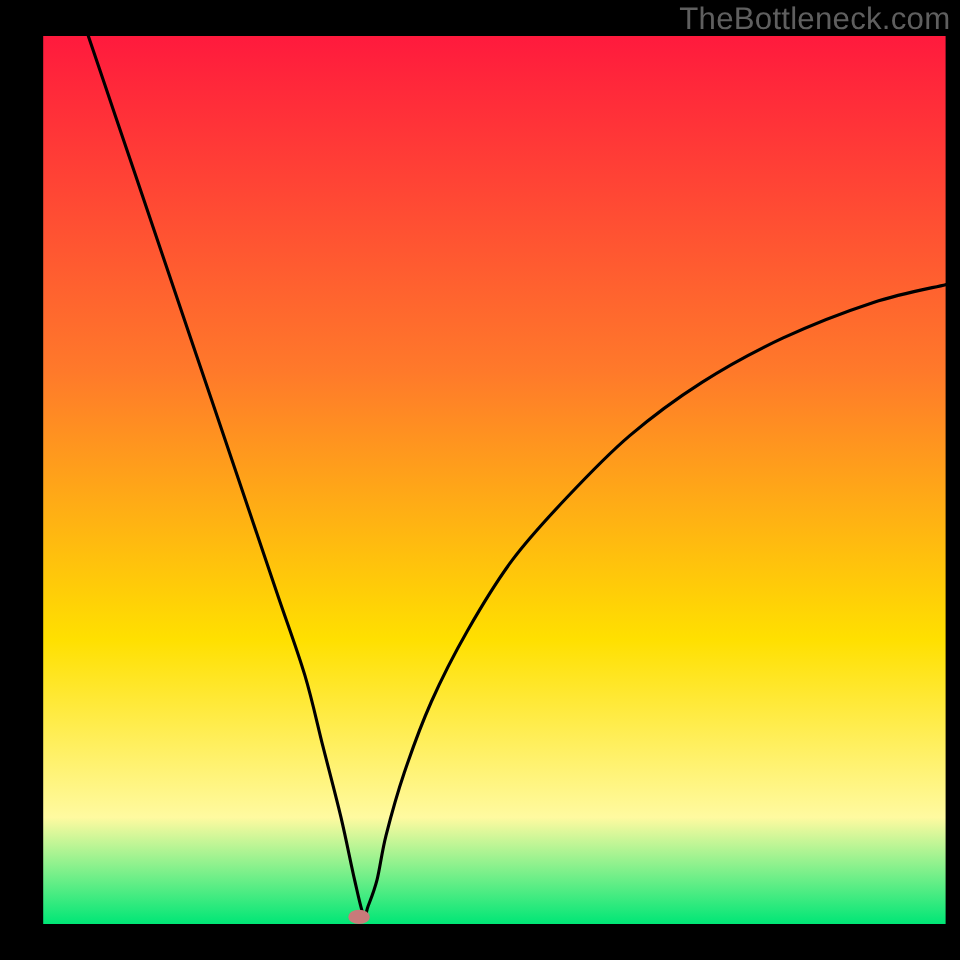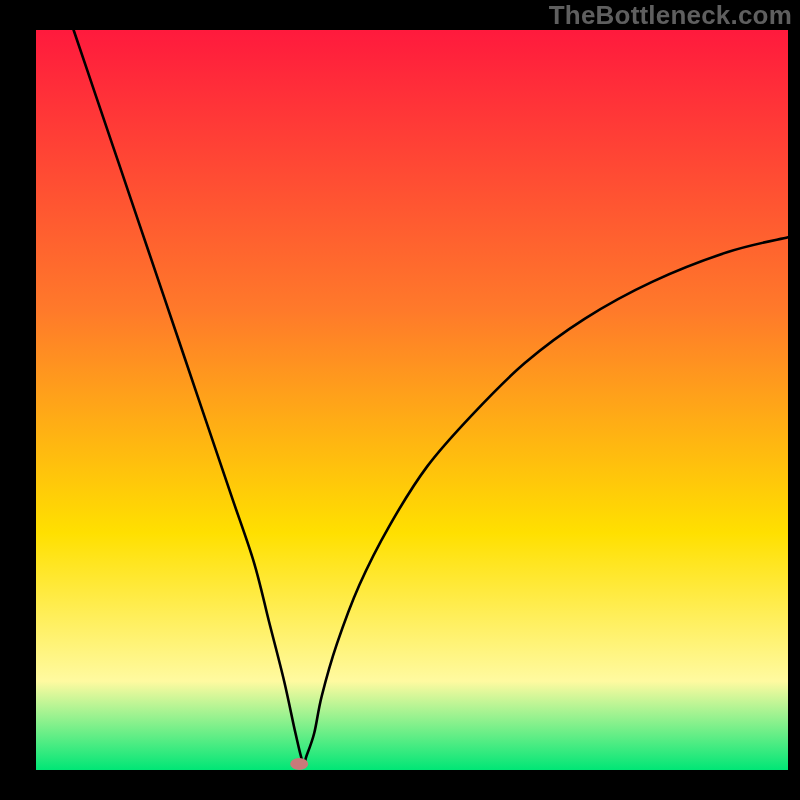--- a/index.html
+++ b/index.html
@@ -9,21 +9,21 @@
     width: 800px;
     height: 800px;
     background: #000;
   }
   .watermark {
     position: absolute;
     top: 0;
     right: 8px;
     font-family: Arial, Helvetica, sans-serif;
     font-size: 26px;
-    font-weight: 700;
+    font-weight: 400;
     color: #5f5f5f;
     letter-spacing: 0.2px;
     z-index: 5;
   }
   svg.plot {
     position: absolute;
     left: 0;
     top: 0;
     width: 800px;
     height: 800px;

